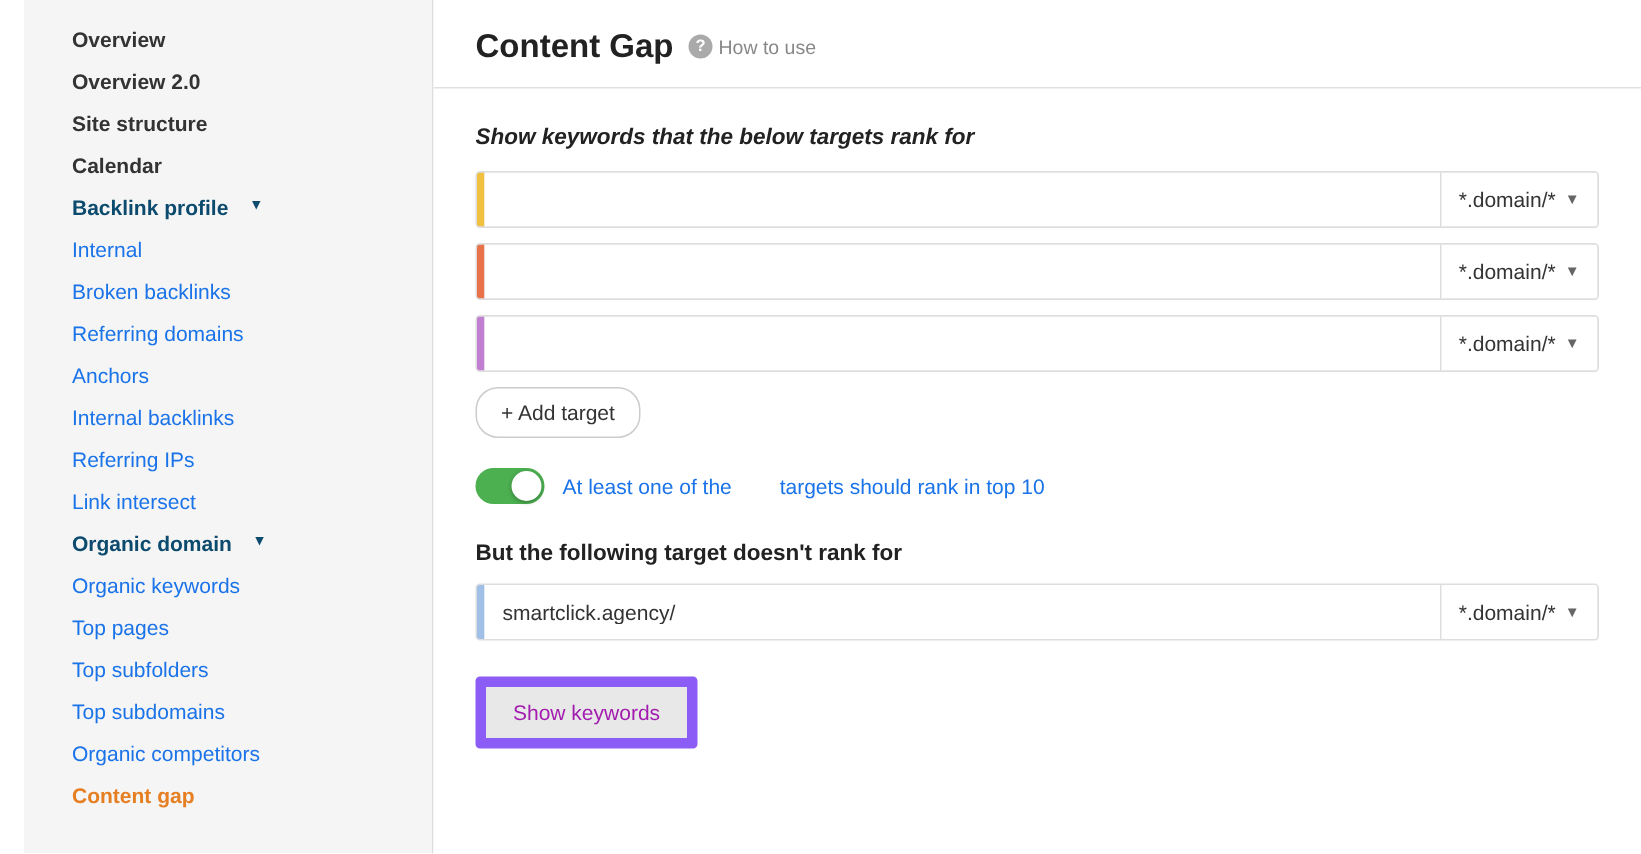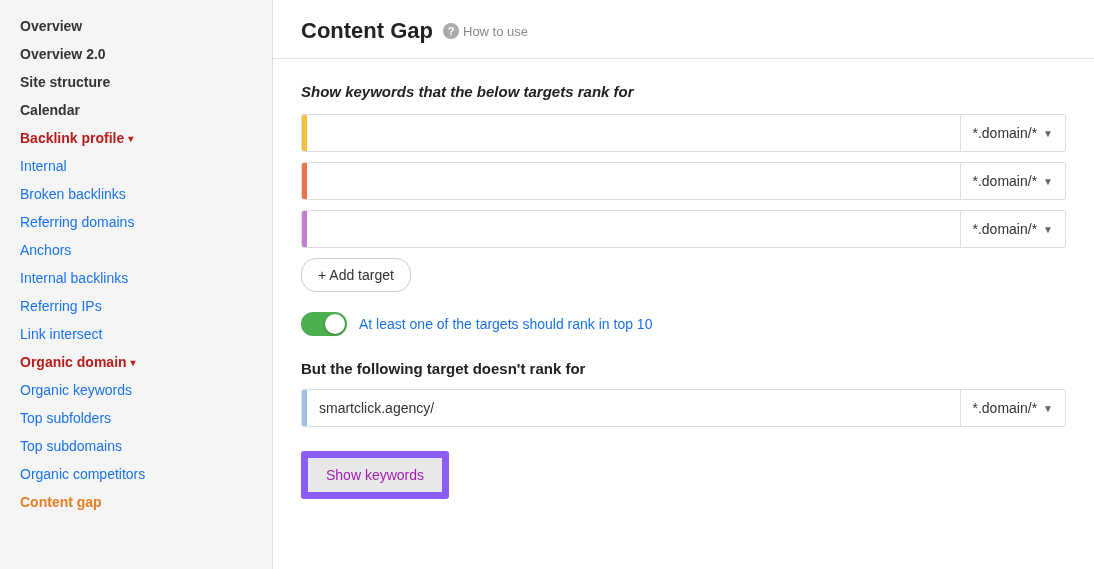--- a/index.html
+++ b/index.html
@@ -3,23 +3,24 @@
   <meta charset="utf-8">
   <style>
     * { box-sizing: border-box; margin: 0; padding: 0; }
     body { font-family: Arial, sans-serif; font-size: 14px; color: #333; display: flex; height: 569px; width: 1094px; overflow: hidden; }
 
     
     .sidebar {
       width: 273px;
       background: #f5f5f5;
       border-right: 1px solid #ddd;
-      padding: 12px 0;
+      padding: 12px 12px;
       flex-shrink: 0;
       overflow-y: auto;
+      margin-left: 16px;
     }
     .sidebar-item {
       padding: 6px 20px;
       cursor: pointer;
       font-size: 14px;
       color: #333;
       font-weight: normal;
     }
     .sidebar-item.bold {
       font-weight: bold;
@@ -29,25 +30,25 @@
       color: #1a73e8;
       font-weight: normal;
     }
     .sidebar-item.active {
       color: #e67e22;
       font-weight: bold;
     }
     .sidebar-section-header {
       padding: 6px 20px;
       font-weight: bold;
-      color: #b91c1c;
-      cursor: pointer;
-      display: flex;
-      align-items: center;
-      gap: 4px;
+      color: #0c4a6e;
+      cursor: pointer;
+      display: flex;
+      align-items: flex-start;
+      gap: 16px;
     }
     .chevron { font-size: 10px; }
 
     
     .main {
       flex: 1;
       background: #fff;
       overflow-y: auto;
     }
     .main-header {
@@ -175,21 +176,21 @@
       border-radius: 50%;
       position: absolute;
       top: 2px;
       left: 24px;
       box-shadow: 0 1px 3px rgba(0,0,0,0.3);
     }
     .toggle-label {
       font-size: 14px;
       color: #1a73e8;
     }
-    .toggle-label span { color: #666; }
+    .toggle-label span { color: #666; margin-left: 28px; }
 
     .section-label2 {
       font-size: 15px;
       font-weight: bold;
       color: #222;
       margin-bottom: 12px;
     }
 
     .show-keywords-btn {
       display: inline-flex;
@@ -223,20 +224,21 @@
   <div class="sidebar-item link">Anchors</div>
   <div class="sidebar-item link">Internal backlinks</div>
   <div class="sidebar-item link">Referring IPs</div>
   <div class="sidebar-item link">Link intersect</div>
 
   <div class="sidebar-section-header">
     <span>Organic domain</span>
     <span class="chevron">▾</span>
   </div>
   <div class="sidebar-item link">Organic keywords</div>
+  <div class="sidebar-item link">Top pages</div>
   <div class="sidebar-item link">Top subfolders</div>
   <div class="sidebar-item link">Top subdomains</div>
   <div class="sidebar-item link">Organic competitors</div>
   <div class="sidebar-item active">Content gap</div>
 </nav>
 
 <div class="main">
   <div class="main-header">
     <h1 class="main-title">Content Gap</h1>
     <div class="how-to-use">

